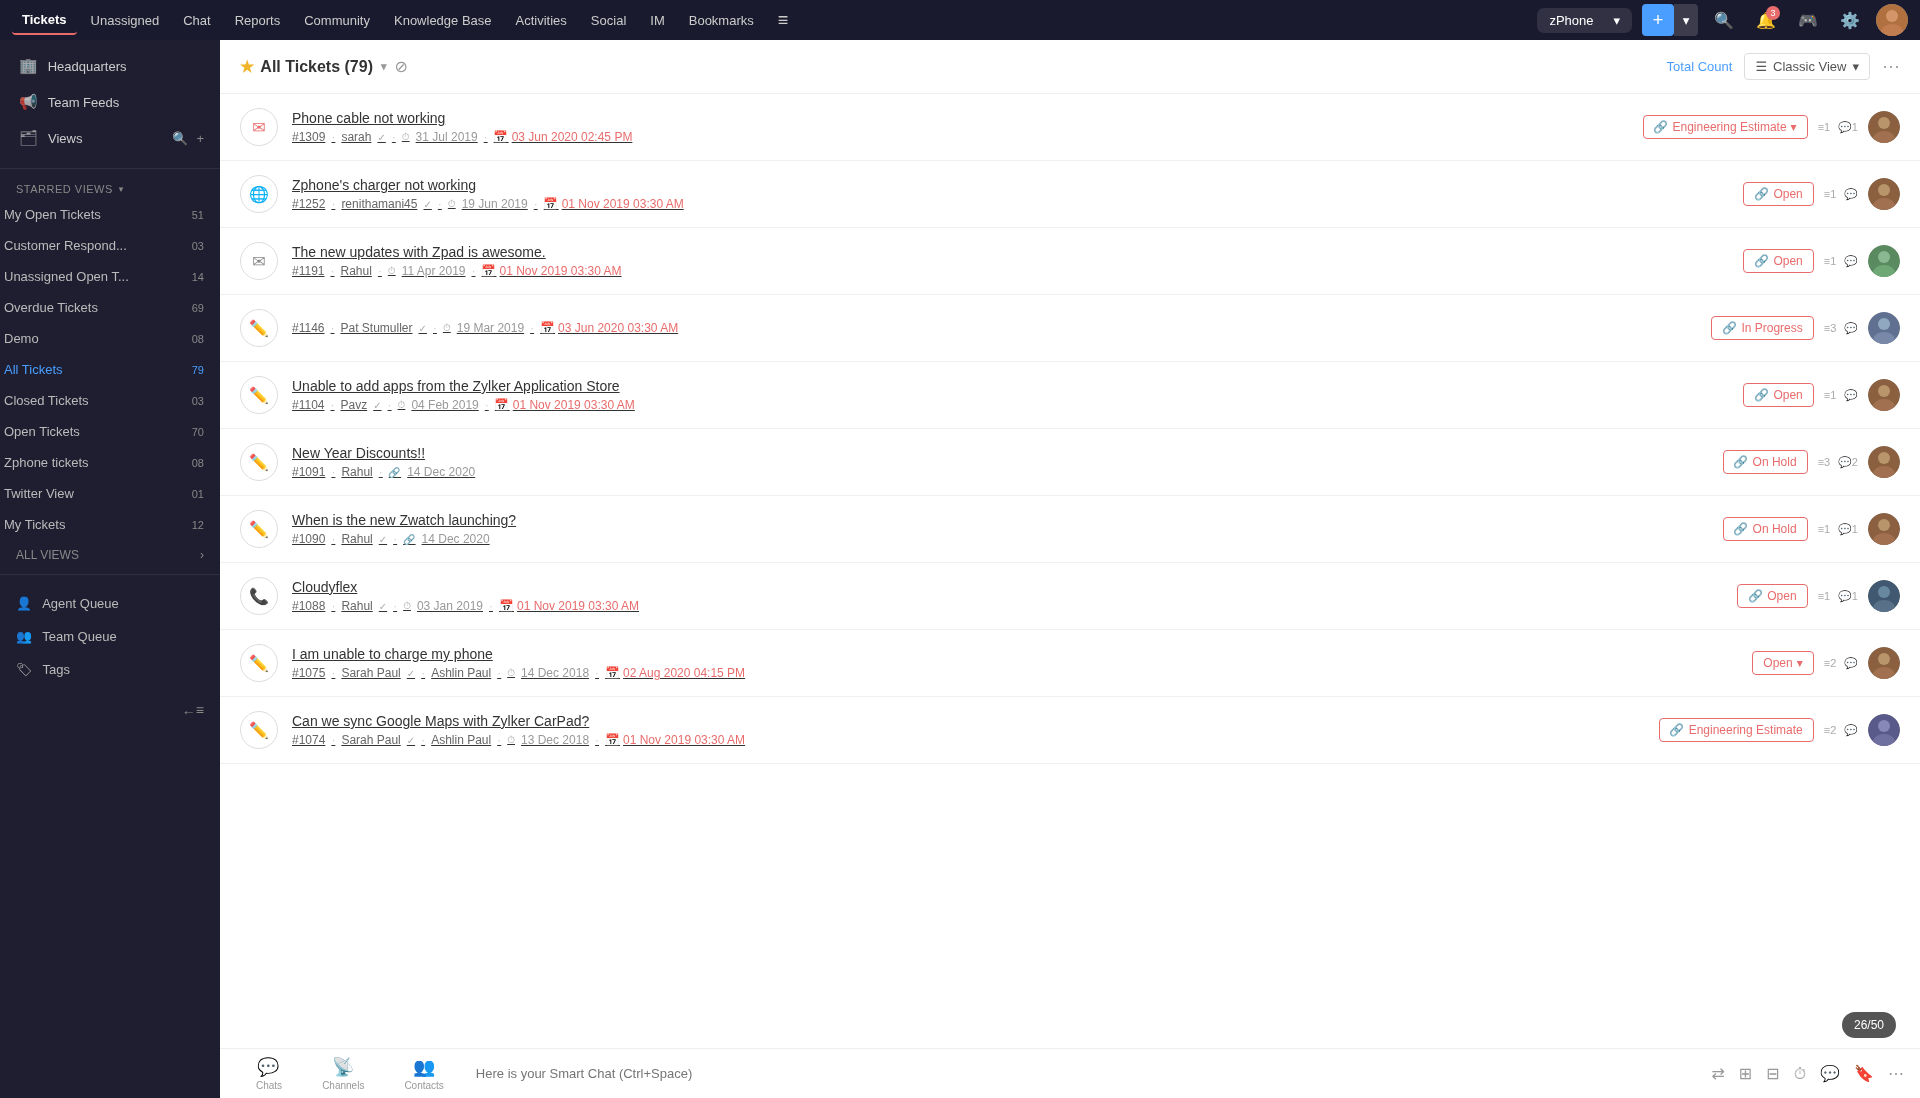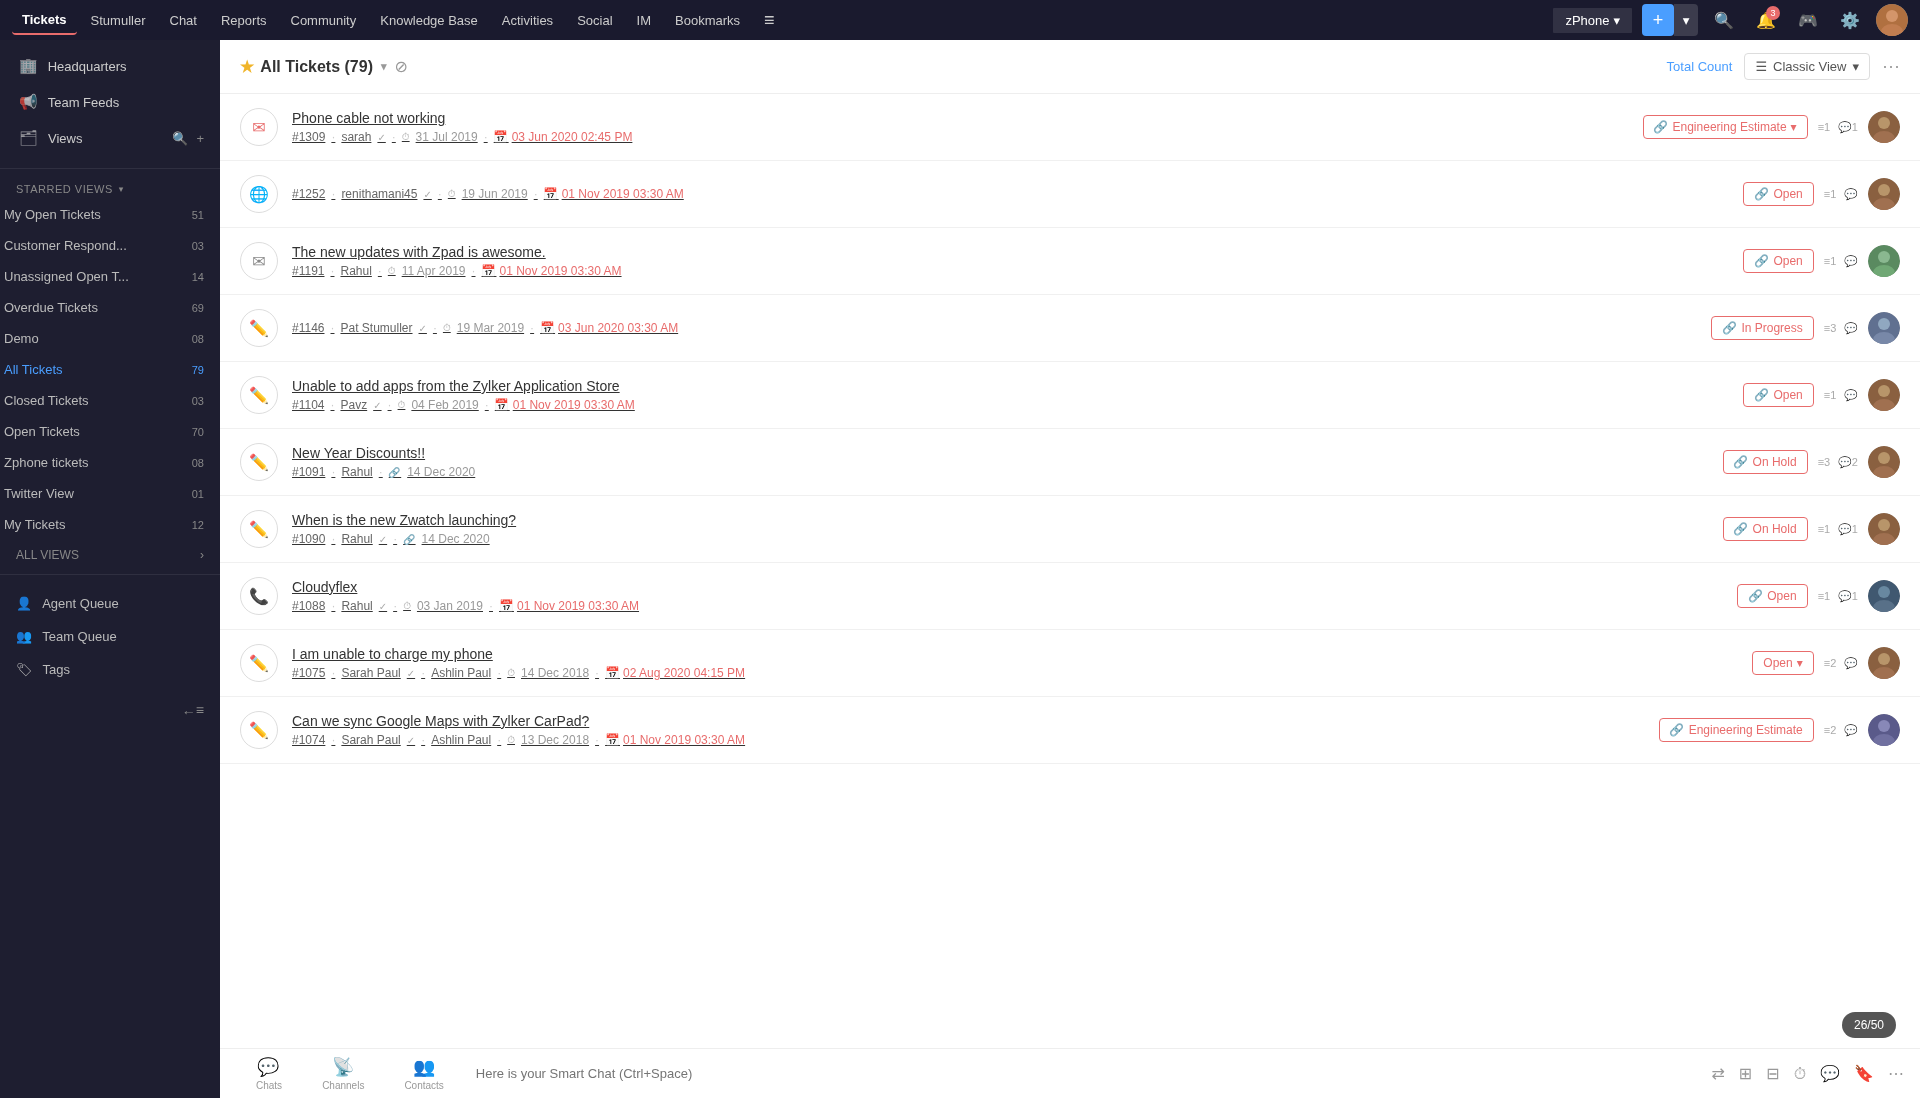--- a/index.html
+++ b/index.html
@@ -4,21 +4,21 @@
   <style>
     * { box-sizing: border-box; margin: 0; padding: 0; }
     body { font-family: -apple-system, BlinkMacSystemFont, 'Segoe UI', sans-serif; background: #f5f6f8; color: #333; display: flex; flex-direction: column; height: 1098px; overflow: hidden; }
 
     
     .top-nav { background: #1a1a2e; display: flex; align-items: center; height: 40px; padding: 0 12px; gap: 4px; flex-shrink: 0; }
     .top-nav .nav-item { color: #ccc; font-size: 13px; padding: 6px 10px; cursor: pointer; border-radius: 4px; white-space: nowrap; }
     .top-nav .nav-item.active { color: #fff; border-bottom: 2px solid #e86c6c; font-weight: 600; }
     .top-nav .spacer { flex: 1; }
     .top-nav .nav-right { display: flex; align-items: center; gap: 10px; }
-    .zphone-btn { background: rgba(255,255,255,0.1); color: #fff; border: none; padding: 5px 12px; border-radius: 1px; cursor: pointer; font-size: 13px; display: flex; align-items: center; gap: 4px; }
+    .zphone-btn { background: rgba(255,255,255,0.1); color: #fff; border: none; padding: 5px 12px; border-radius: 7px; cursor: pointer; font-size: 13px; display: flex; align-items: center; gap: 20px; }
     .plus-btn { background: #4a9eff; color: #fff; border: none; width: 32px; height: 32px; border-radius: 4px; cursor: pointer; font-size: 18px; display: flex; align-items: center; justify-content: center; }
     .chevron-btn { background: rgba(255,255,255,0.15); color: #fff; border: none; width: 24px; height: 32px; border-radius: 0 4px 4px 0; cursor: pointer; }
     .nav-icon { color: #aaa; cursor: pointer; width: 32px; height: 32px; display: flex; align-items: center; justify-content: center; font-size: 16px; position: relative; }
     .nav-icon .badge { position: absolute; top: 2px; right: 2px; background: #e86c6c; color: #fff; font-size: 9px; width: 14px; height: 14px; border-radius: 50%; display: flex; align-items: center; justify-content: center; }
     .avatar-circle { width: 32px; height: 32px; border-radius: 50%; background: #888; overflow: hidden; cursor: pointer; }
     .avatar-circle svg { width: 100%; height: 100%; }
 
     
     .main-layout { display: flex; flex: 1; overflow: hidden; }
 
@@ -85,21 +85,21 @@
     .bottom-nav-item .icon { font-size: 18px; }
 
     
     .page-count { position: fixed; bottom: 60px; right: 24px; background: #555; color: #fff; border-radius: 20px; padding: 6px 12px; font-size: 12px; cursor: pointer; }
   </style>
 </head>
 <body>
 
 <nav class="top-nav">
   <span class="nav-item active">Tickets</span>
-  <span class="nav-item">Stumuller</span>
+  <span class="nav-item">Unassigned</span>
   <span class="nav-item">Chat</span>
   <span class="nav-item">Reports</span>
   <span class="nav-item">Community</span>
   <span class="nav-item">Knowledge Base</span>
   <span class="nav-item">Activities</span>
   <span class="nav-item">Social</span>
   <span class="nav-item">IM</span>
   <span class="nav-item">Bookmarks</span>
   <span class="nav-item" style="font-size:18px;">≡</span>
   <div class="spacer"></div>
@@ -292,20 +292,21 @@
               </svg>
           </div>
         </div>
       </div>
 
       <div class="ticket-row">
         <div class="ticket-icon-wrap">
           <span style="color:#888;">🌐</span>
         </div>
         <div class="ticket-main">
+          <div class="ticket-title">Zphone's charger not working</div>
           <div class="ticket-meta">
             <span class="ticket-id">#1252</span>
             <span class="dot">·</span>
             <span class="name">renithamani45</span>
             <span class="meta-icon">✓</span>
             <span class="dot">·</span>
             <span class="meta-icon">⏱</span>
             <span class="date">19 Jun 2019</span>
             <span class="dot">·</span>
             <span class="red-date"><span>📅</span> 01 Nov 2019 03:30 AM</span>

